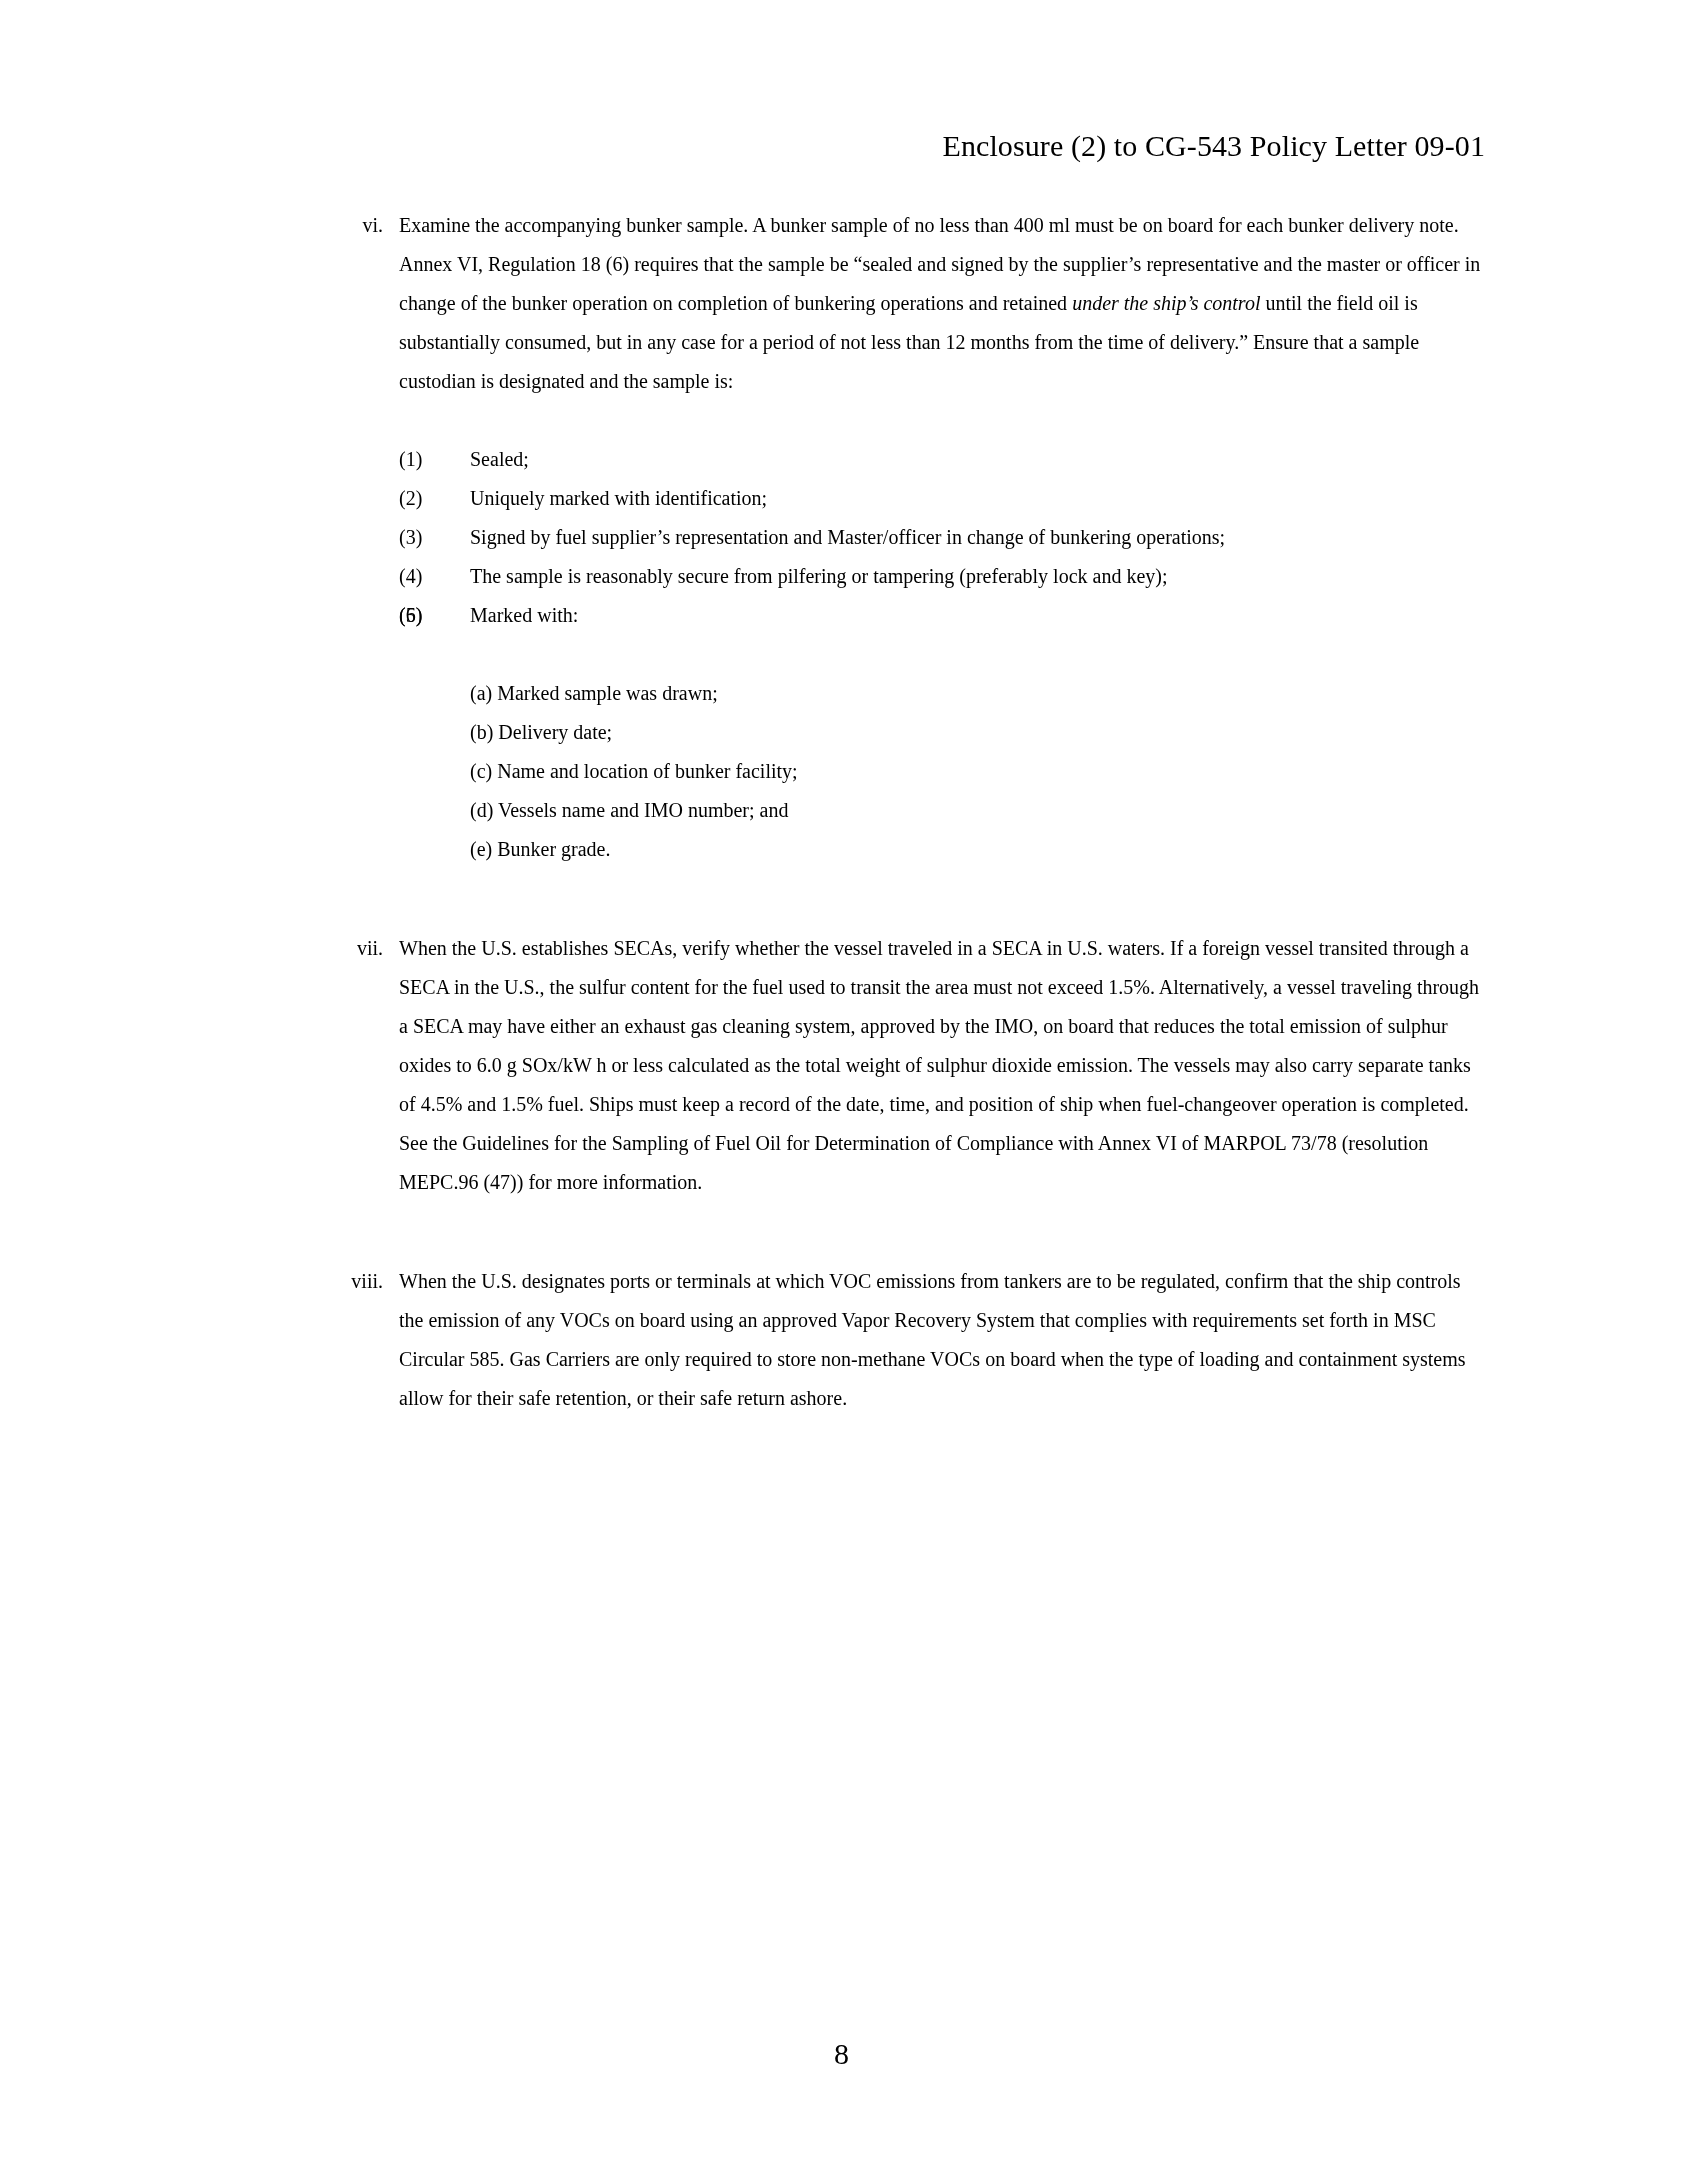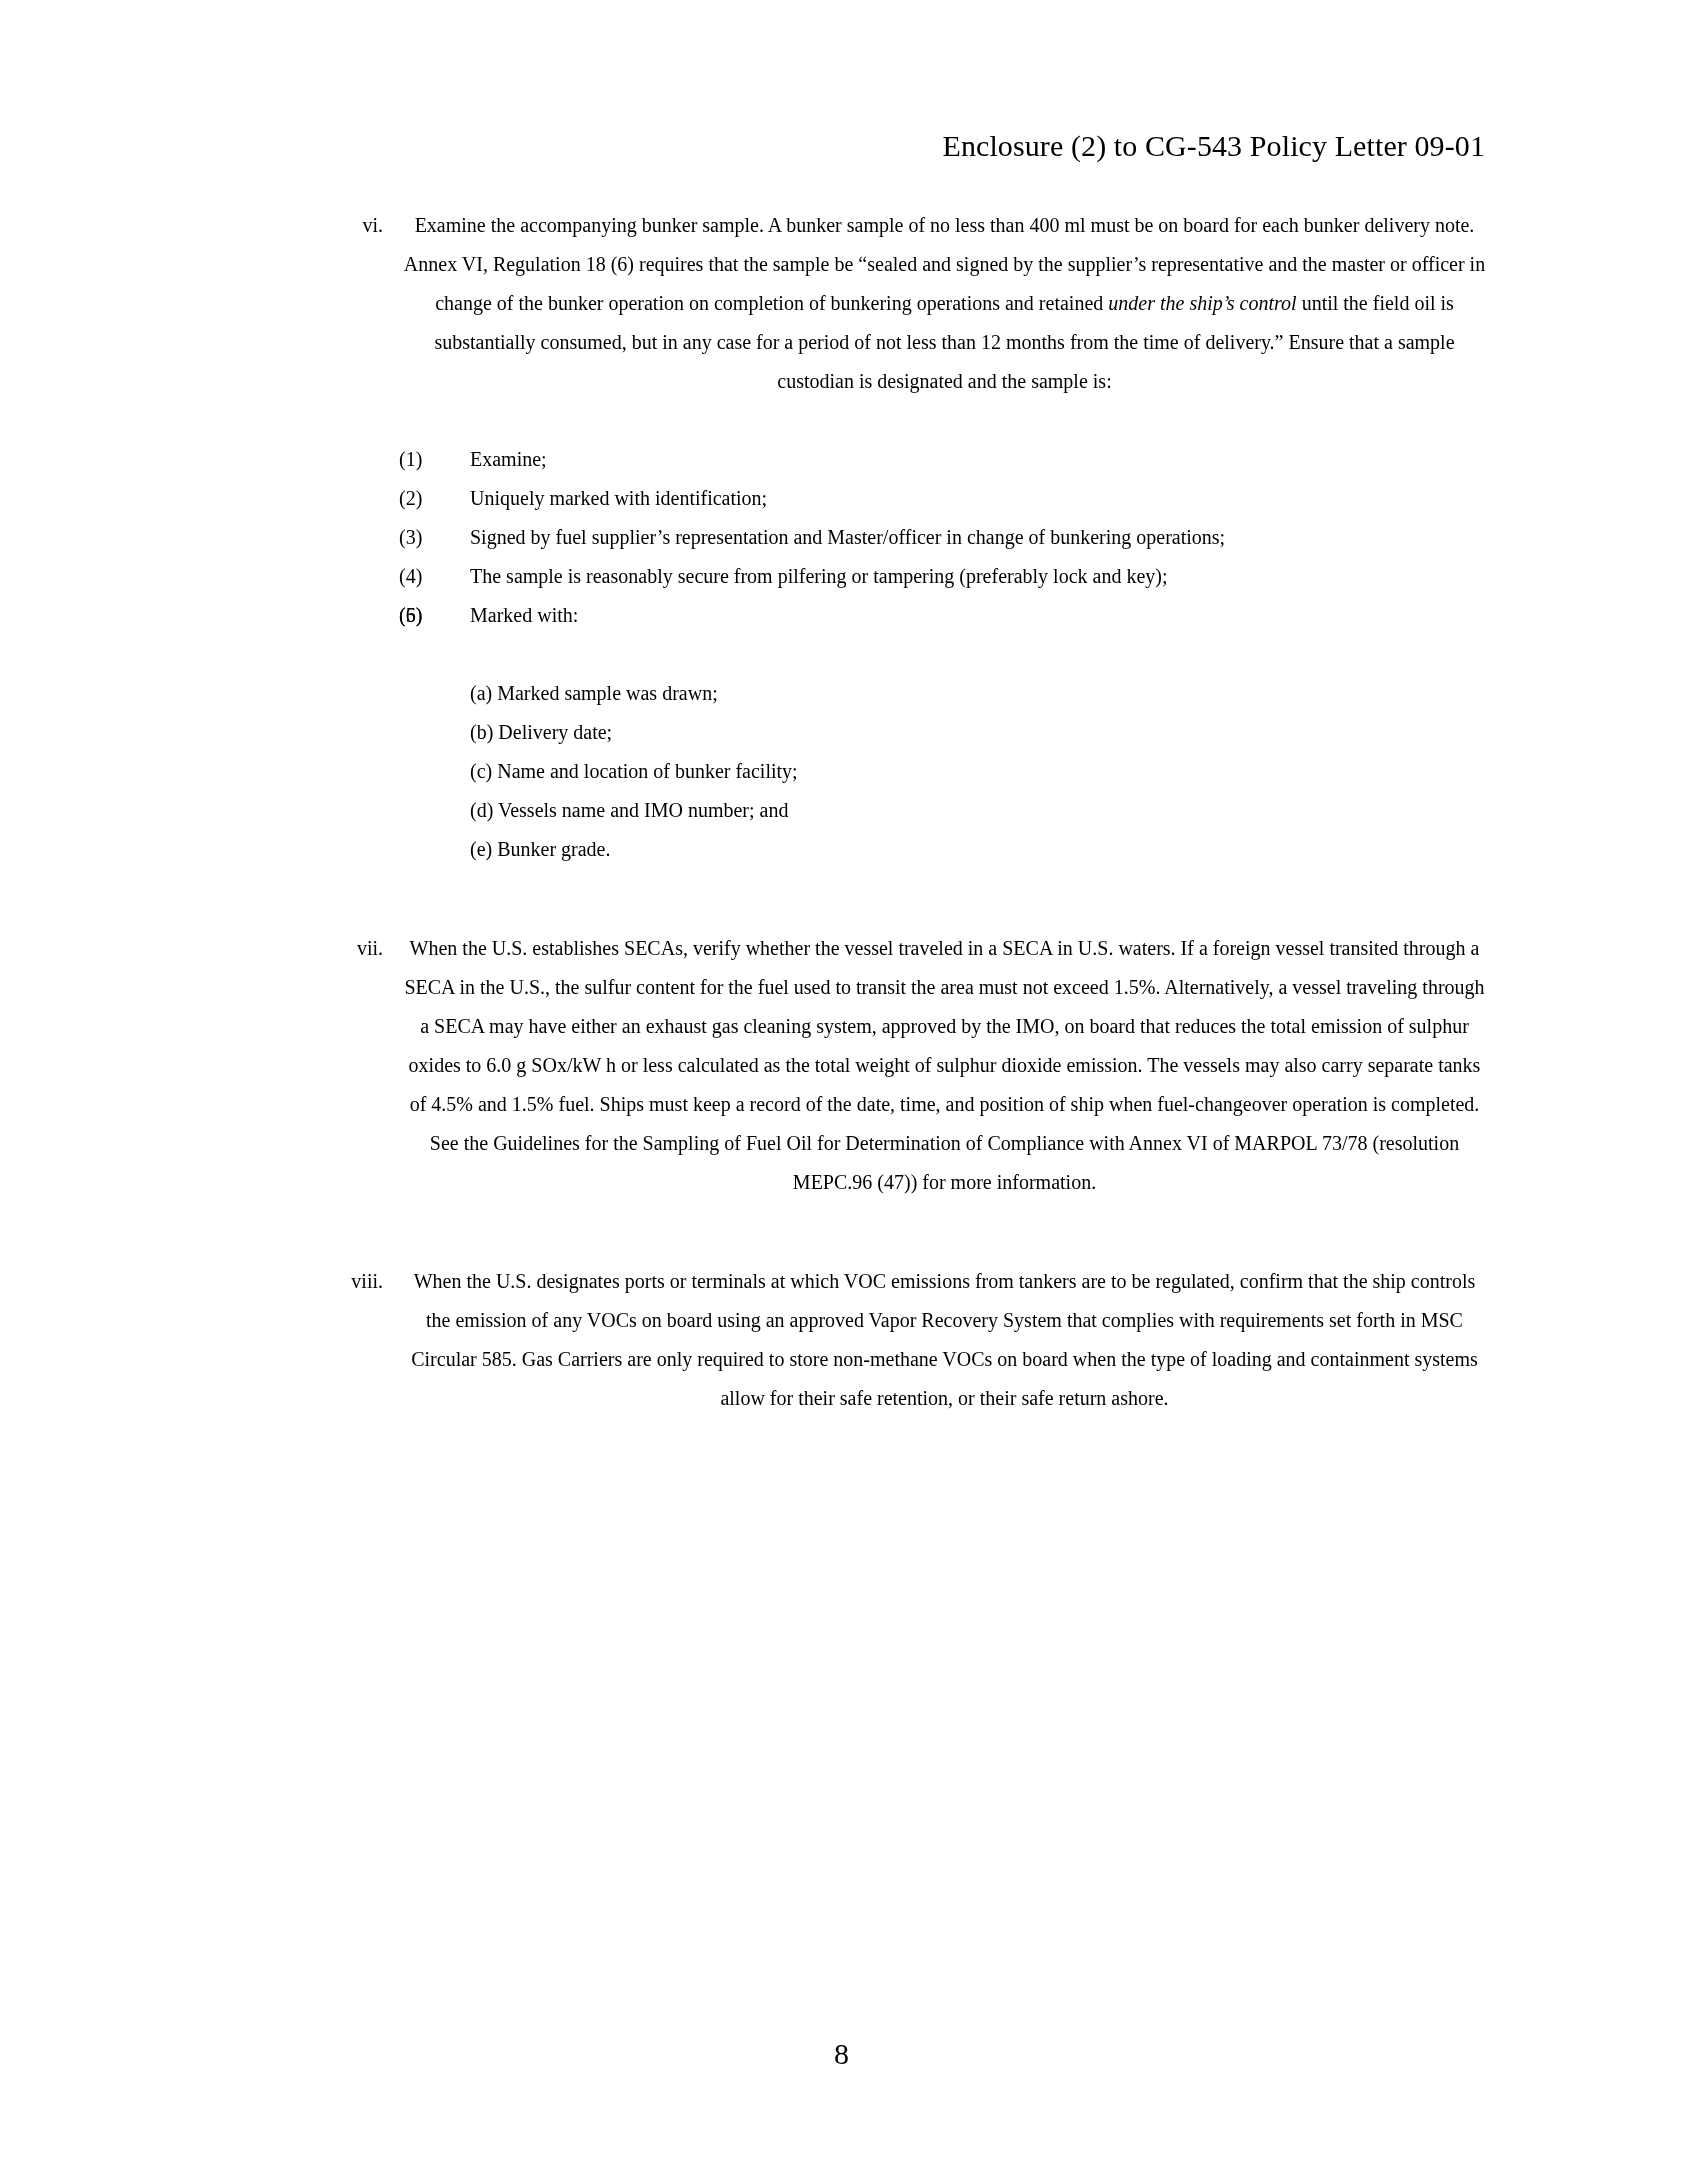--- a/index.html
+++ b/index.html
@@ -57,21 +57,21 @@
   .clause-marker {
     position: absolute;
     left: 0;
     top: 0;
     width: 61px;
     text-align: right;
     white-space: nowrap;
   }
   .clause-body {
     display: block;
-    text-align: center;
+    text-align: left;
     text-justify: inter-word;
   }
   .clause-body .ital {
     font-style: italic;
   }
 
   
   .numlist {
     margin: 39px 0 0 0;
     padding: 0;
@@ -123,21 +123,21 @@
 
   <div class="body-column">
 
     <div class="clause">
       <span class="clause-marker">vi.</span>
       <span class="clause-body"><span>Examine the accompanying bunker sample.  A bunker sample of no less than 400 ml must be on board for each bunker delivery note.  Annex VI, Regulation 18 (6) requires that the sample be “sealed and signed by the supplier’s representative and the master or officer in change of the bunker operation on completion of bunkering operations and retained </span><span class="ital">under the ship’s control</span><span> until the field oil is substantially consumed, but in any case for a period of not less than 12 months from the time of delivery.”  Ensure that a sample custodian is designated and the sample is:</span></span>
 
       <ul class="numlist">
         <li>
           <span class="num-marker">(1)</span>
-          <span>Examine;</span>
+          <span>Sealed;</span>
         </li>
         <li>
           <span class="num-marker">(2)</span>
           <span>Uniquely marked with identification;</span>
         </li>
         <li>
           <span class="num-marker">(3)</span>
           <span>Signed by fuel supplier’s representation and Master/officer in change of bunkering operations;</span>
         </li>
         <li>

